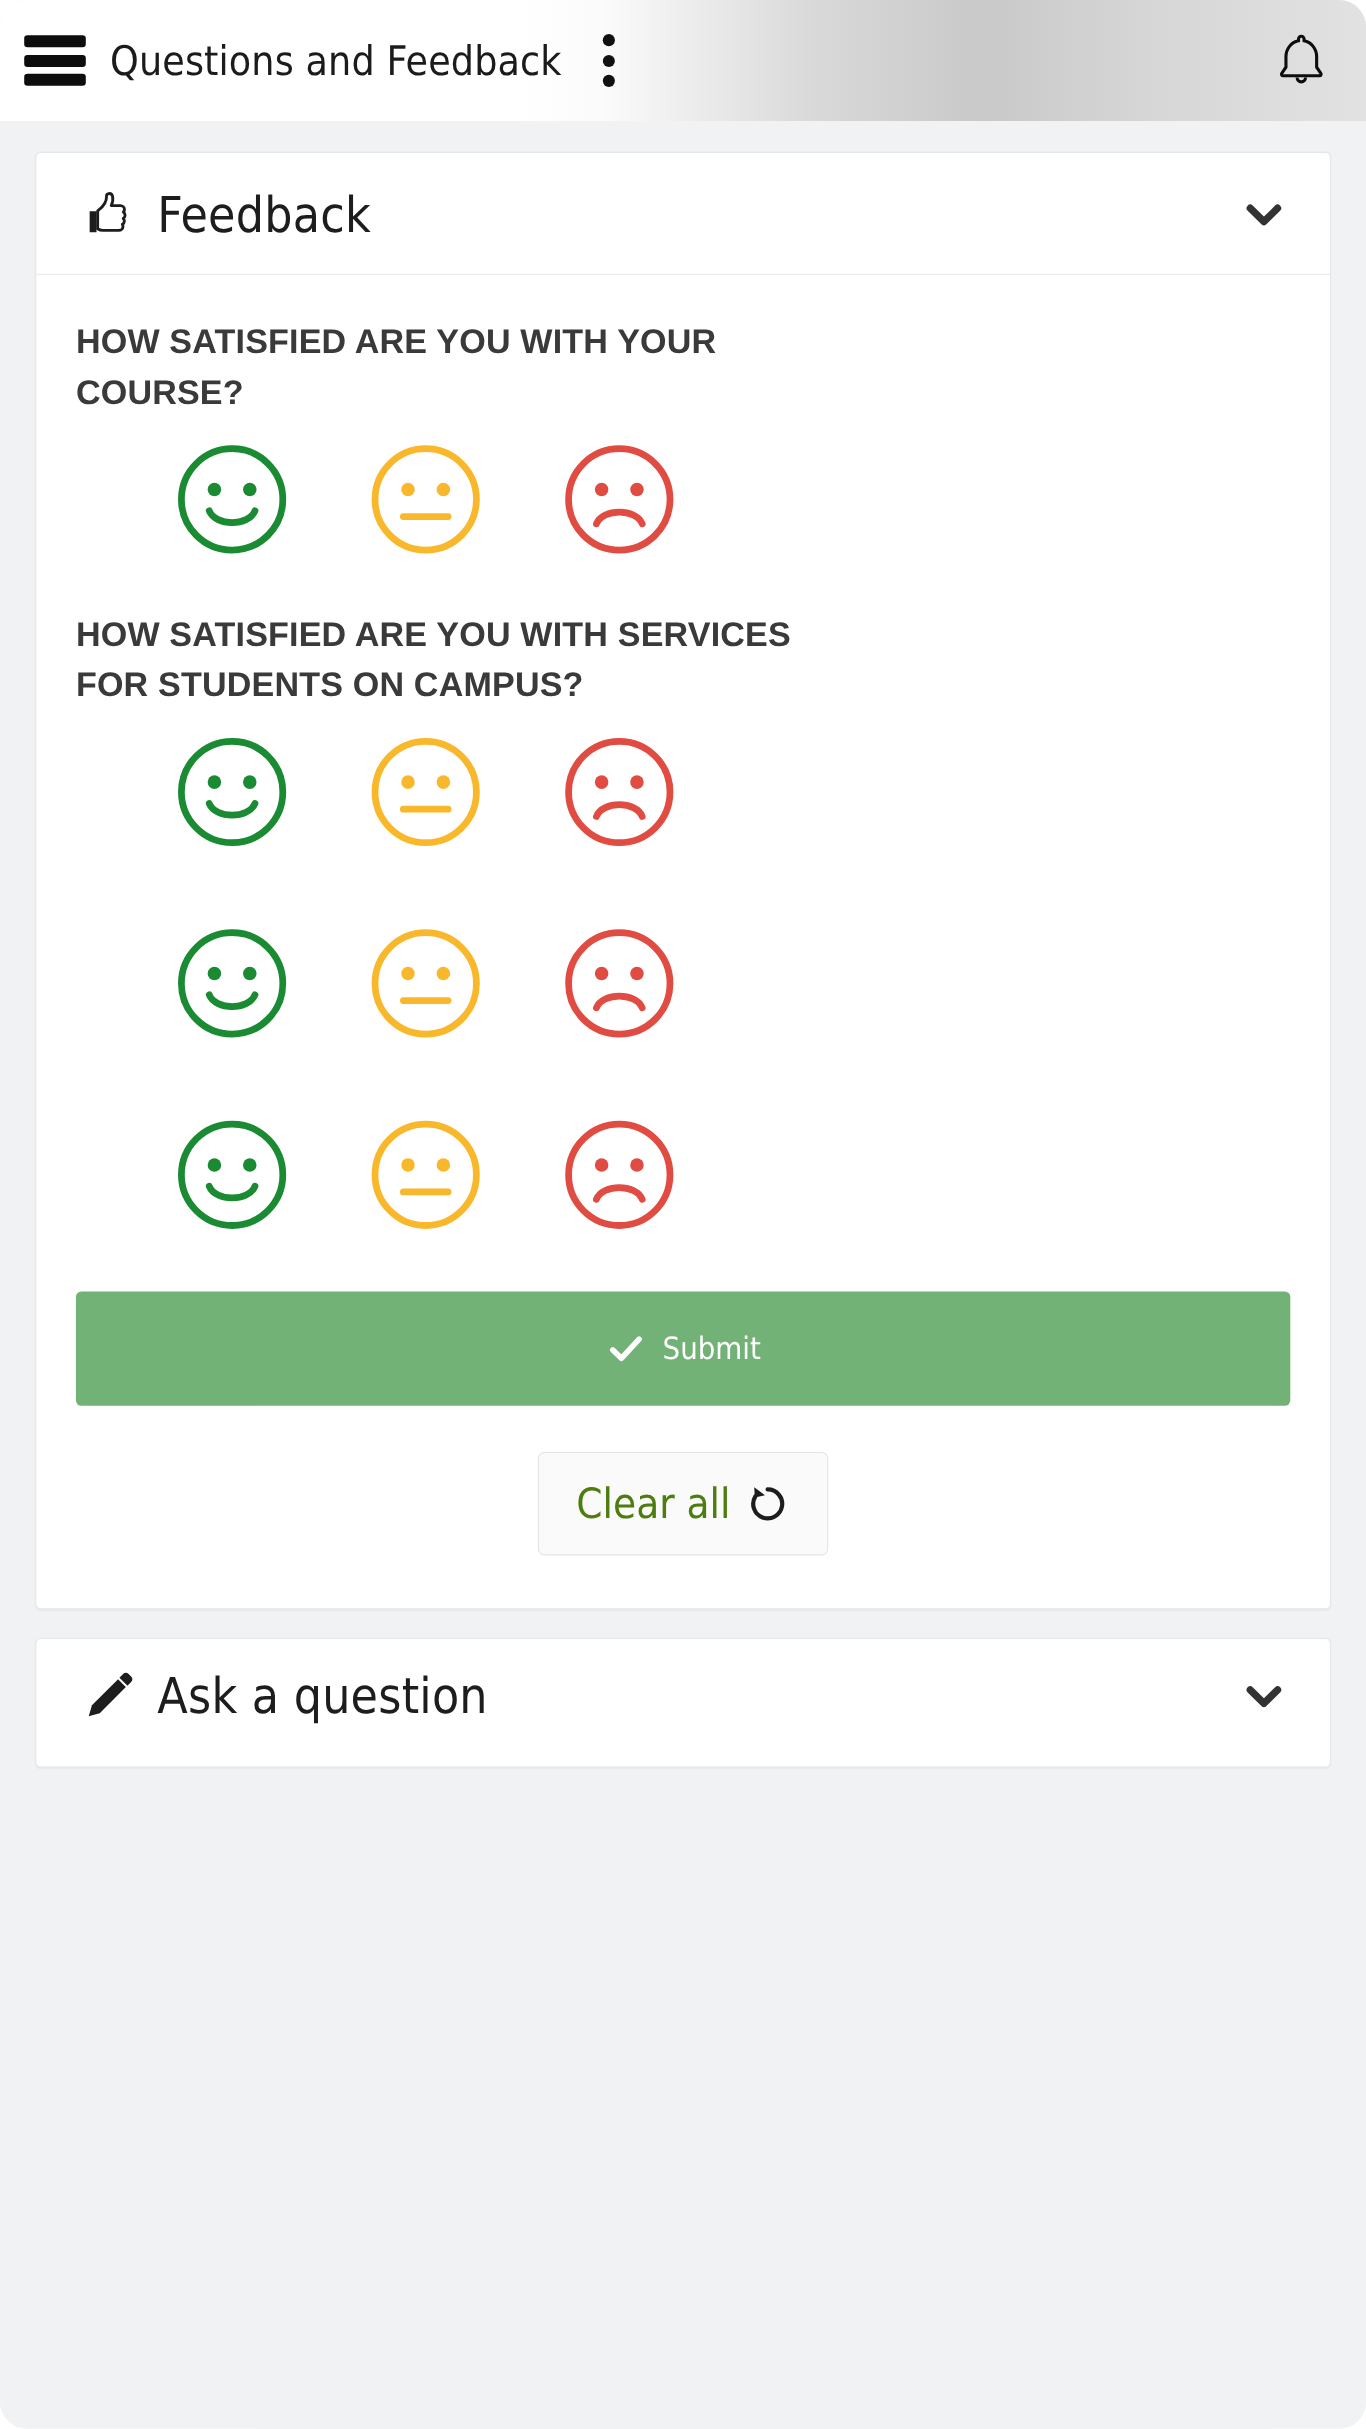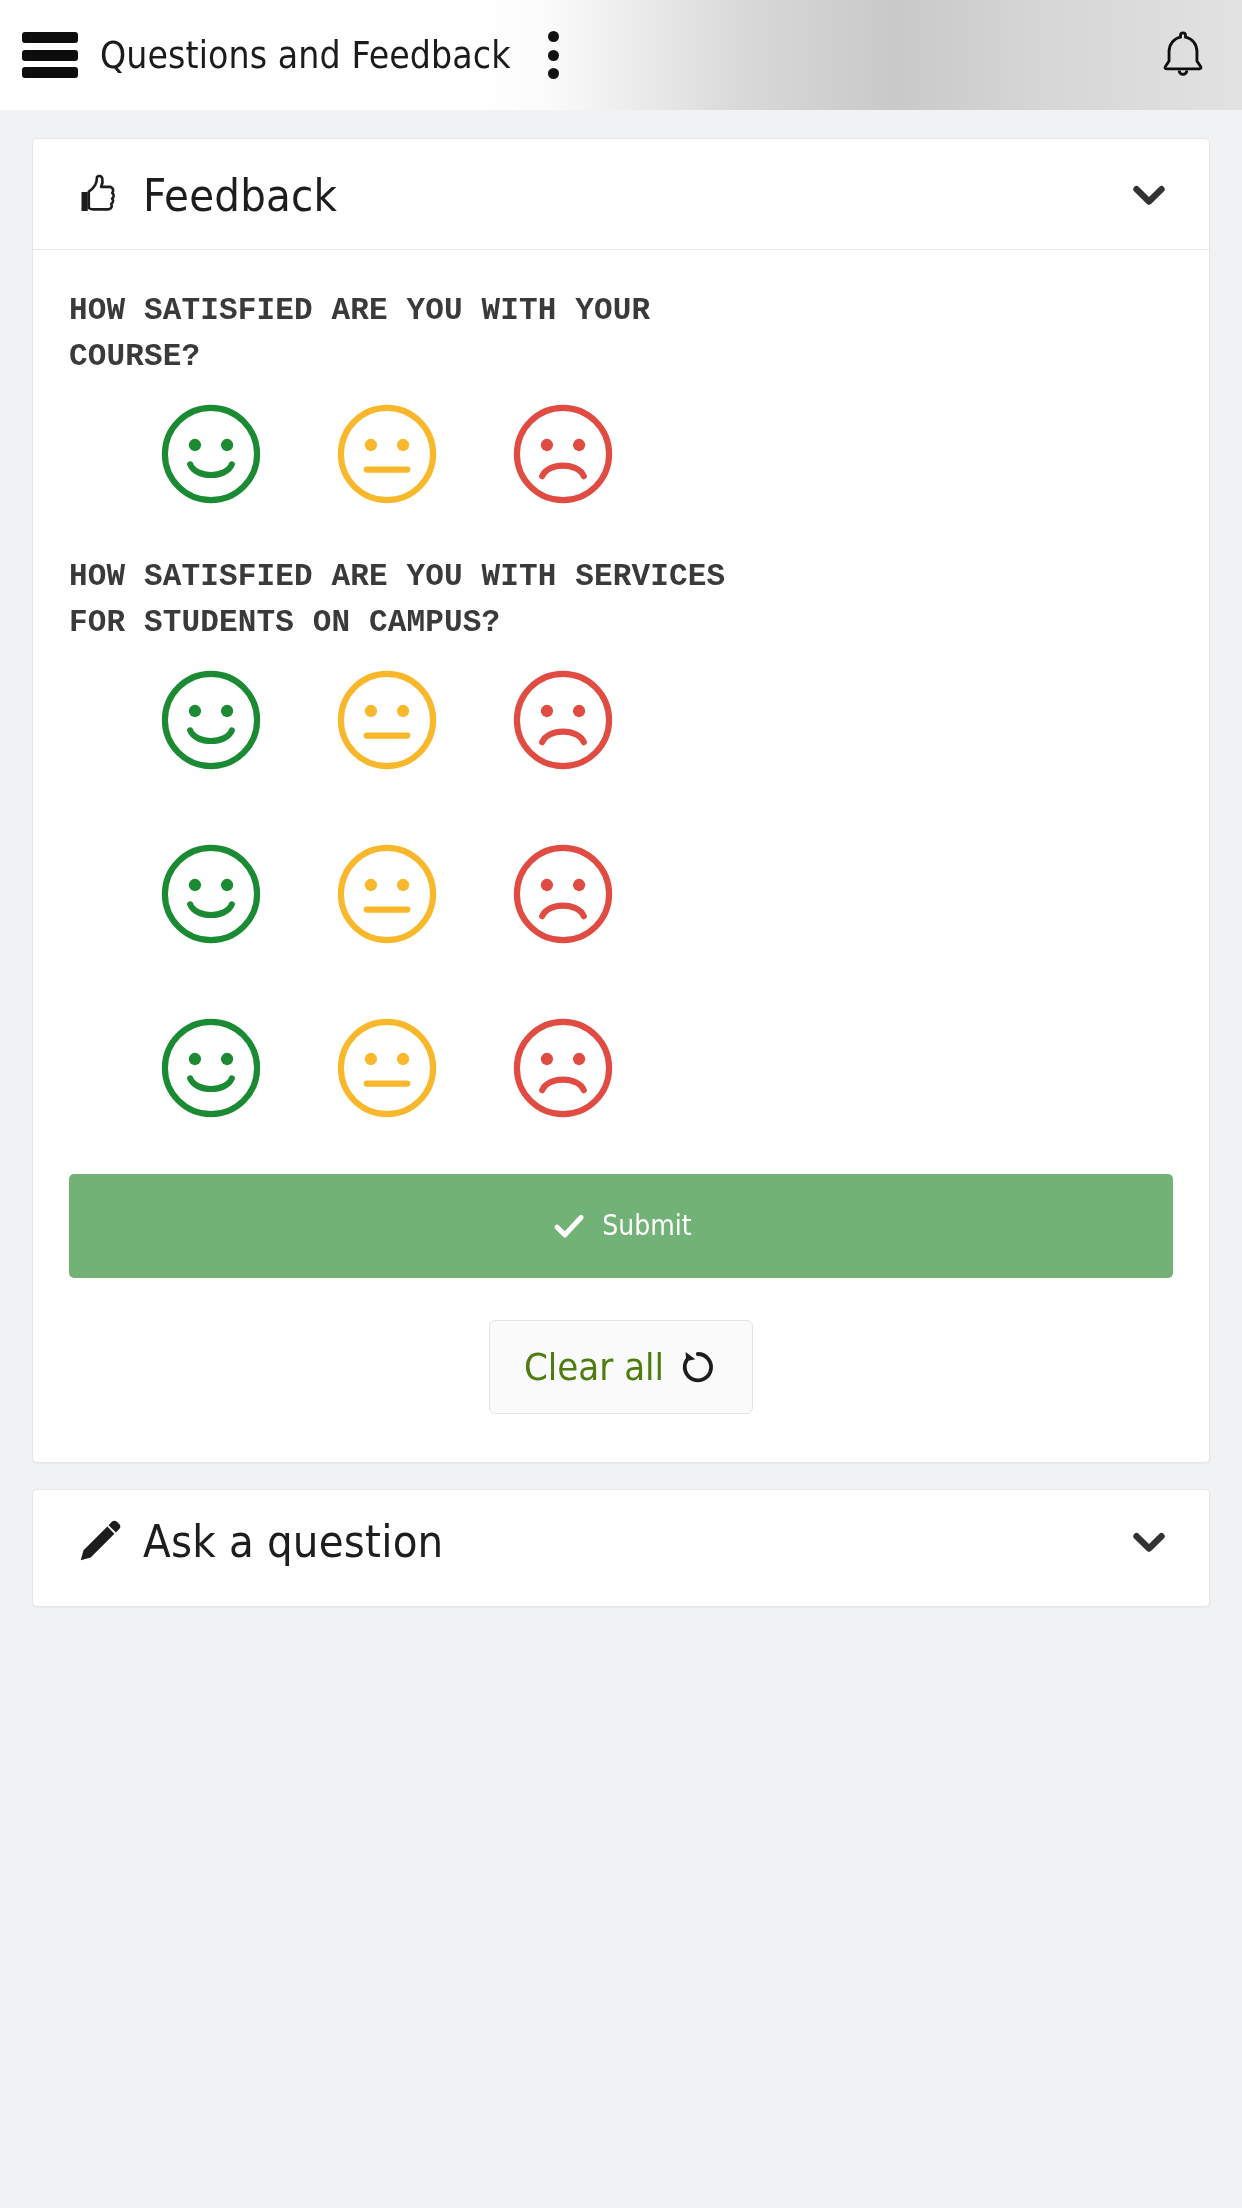--- a/index.html
+++ b/index.html
@@ -14,20 +14,21 @@
     font-family: "Liberation Sans", sans-serif;
     -webkit-font-smoothing: antialiased;
   }
 
   .screen {
     position: relative;
     width: 1242px;
     height: 2208px;
     background: #f0f2f4;
     overflow: hidden;
+    border-radius: 25px;
   }
 
   
   .appbar {
     position: relative;
     height: 110px;
     background: linear-gradient(to right,
                 #ffffff 0%, #ffffff 38%,
                 #fbfbfb 44%, #d8d8d8 60%,
                 #c9c9c9 72%, #d6d6d6 84%, #e2e2e2 100%);
@@ -156,21 +157,21 @@
   }
 
   .question-block { margin-bottom: 10px; }
 
   .question-label {
     font-size: 31px;
     line-height: 1.48;
     font-weight: 700;
     color: #3a3a3a;
     letter-spacing: 0.15px;
-    font-family: Liberation Mono, monospace;
+    font-family: Liberation Sans, sans-serif;
     font-stretch: condensed;
     text-transform: uppercase;
     max-width: 660px;
   }
 
   .faces {
     display: flex;
     align-items: center;
     padding: 22px 0 38px 90px;
   }

